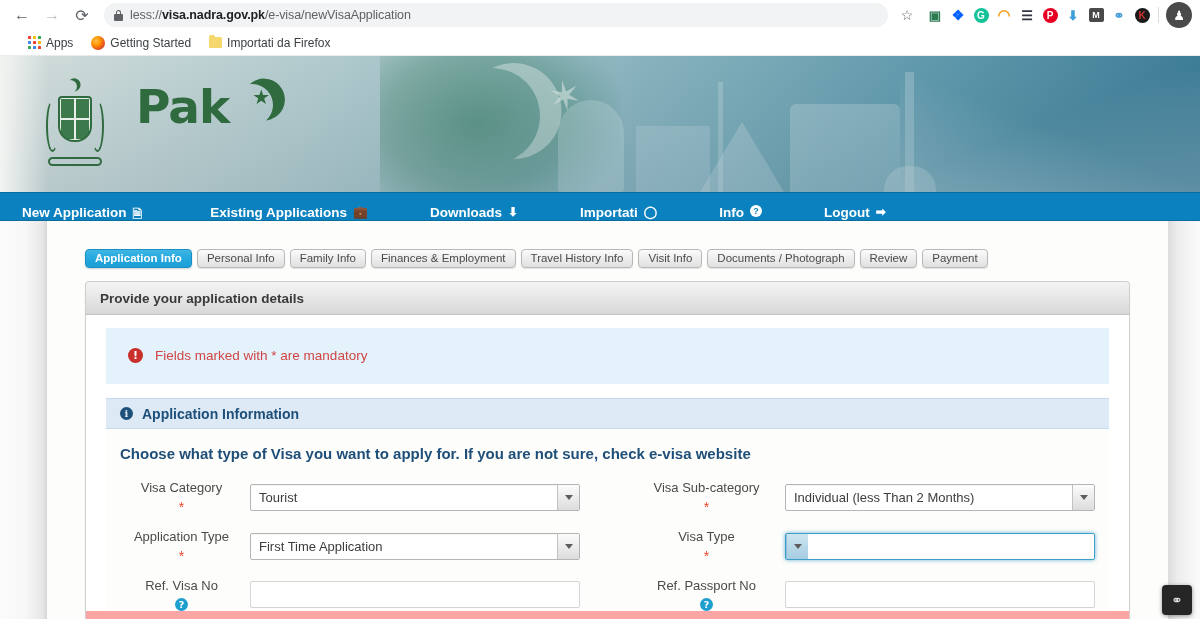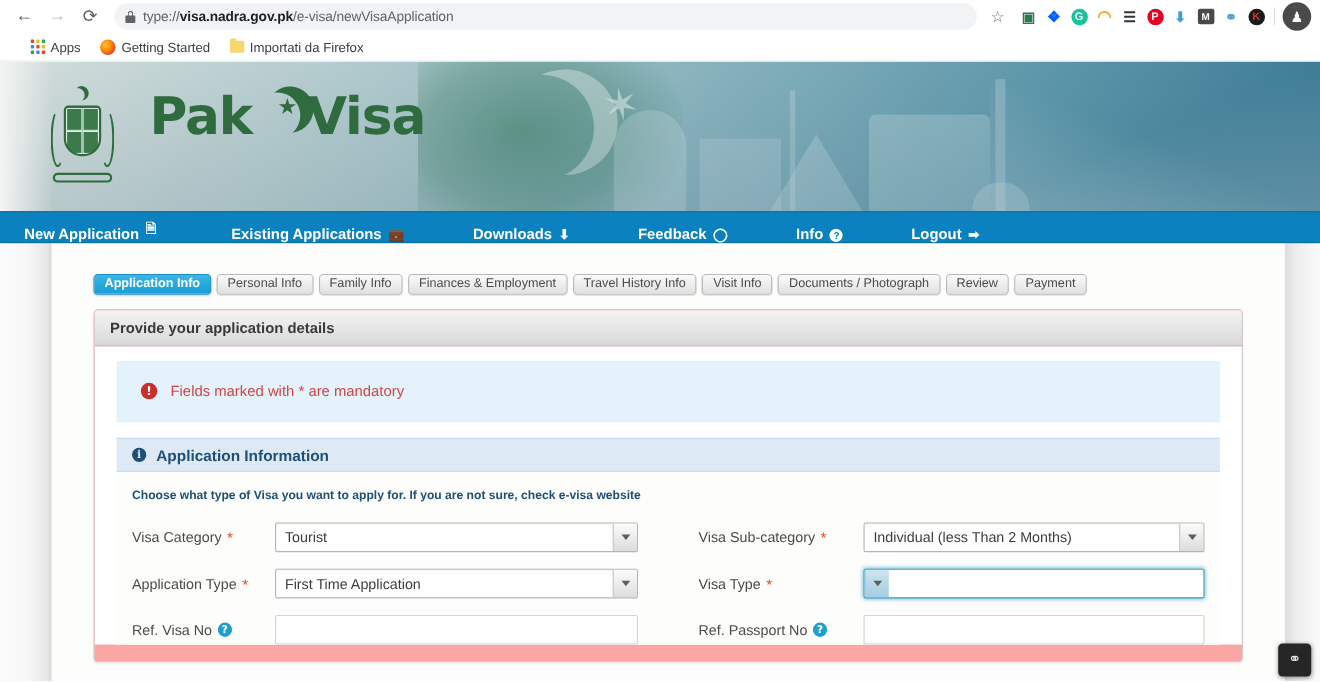--- a/index.html
+++ b/index.html
@@ -193,23 +193,23 @@
     margin-top: 2px; margin-left: 4px; font-family: "DejaVu Sans", sans-serif;
   }
 
   
   .navbar {
     height: 29px; background: #0b82bf; display: flex; align-items: center;
     border-top: 1px solid #0a6d9f; border-bottom: 1px solid #0a6d9f;
     position: relative; z-index: 6;
   }
   .nav-item {
-    display: flex; align-items: flex-end; gap: 6px; color: #ffffff;
+    display: flex; align-items: flex-start; gap: 6px; color: #ffffff;
     font-size: 13.5px; font-weight: bold; white-space: nowrap;
-    padding: 0 10px; height: 100%;
+    padding: 12px 10px; height: 100%;
   }
   .nav-item .ic { font-size: 12px; display: inline-block; }
 
   
   .content-area {
     position: relative; height: 398px; width: 1200px; background: #ffffff;
     display: flex;
   }
   .edge-strip-l {
     width: 47px; flex: none;
@@ -272,33 +272,33 @@
     color: #1d4f79; font-size: 14px; font-weight: bold;
   }
   .info-i {
     width: 13px; height: 13px; border-radius: 50%; background: #1d4f79;
     color: #ddeaf5; font-size: 10px; font-weight: bold; flex: none;
     display: flex; align-items: center; justify-content: center;
     font-family: "DejaVu Serif", serif;
   }
   .info-body { padding: 16px 14px 0 14px; background: #fdfdfb; }
   .instruction {
-    color: #1f4e79; font-size: 11px; font-weight: bold; margin-bottom: 18px;
+    color: #1f4e79; font-size: 15px; font-weight: bold; margin-bottom: 18px;
   }
 
   .form-grid { }
   .form-row { display: flex; margin-bottom: 15px; }
   .fld { display: flex; align-items: center; }
   .fld.left  { width: 460px; }
   .fld.right { width: 460px; margin-left: 55px; }
 
   .lbl {
     font-size: 13px; color: #4b4b4b; text-align: right; padding-right: 7px;
     white-space: nowrap; display: flex; align-items: center;
-    justify-content: flex-start; gap: 5px;
+    justify-content: space-between; gap: 5px; flex-direction: column;
   }
   .fld.left  .lbl { width: 130px; }
   .fld.right .lbl { width: 150px; }
   .req { color: #e8462f; font-size: 14px; line-height: 1; }
   .help-i {
     width: 13px; height: 13px; border-radius: 50%; background: #1f9ed0;
     color: #ffffff; font-size: 9.5px; font-weight: bold; flex: none;
     display: flex; align-items: center; justify-content: center;
     font-family: "DejaVu Sans", sans-serif;
   }
@@ -355,21 +355,21 @@
   <div class="url-bar-row">
     <div class="nav-btn">←</div>
     <div class="nav-btn disabled">→</div>
     <div class="nav-btn">⟳</div>
 
     <div class="omnibox">
       <span class="lock-icon">
         <span class="body"></span>
           <span class="shackle"></span>
       </span>
-      <span class="url-text"><span>type://</span><b>visa.nadra.gov.pk</b><span>/e-visa/newVisaApplication</span></span>
+      <span class="url-text"><span>less://</span><b>visa.nadra.gov.pk</b><span>/e-visa/newVisaApplication</span></span>
     </div>
 
     <div class="star-btn">☆</div>
 
     <div class="ext-bar">
       <div class="ext-icon" style="color:#2a7a52">
           <span style="font-size:13px">▣</span>
         </div>
       <div class="ext-icon" style="color:#0061ff;font-size:14px">❖</div>
       <div class="ext-icon">
@@ -456,41 +456,40 @@
           <span class="wreath-r"></span>
         <span class="scroll"></span>
       </div>
       <div class="logo-text">
         <div class="logo-main">
           <span>Pak</span>
           <span class="logo-crescent-glyph">
             <span class="c"></span>
             <span class="s">★</span>
           </span>
-          <span>Visa</span>
         </div>
       </div>
     </div>
   </div>
 
   <div class="navbar">
     <div class="nav-item" style="margin-left:12px">
       <span>New Application</span>
       <span class="ic">🗎</span>
     </div>
     <div class="nav-item" style="margin-left:48px">
       <span>Existing Applications</span>
       <span class="ic">💼</span>
     </div>
     <div class="nav-item" style="margin-left:42px">
       <span>Downloads</span>
       <span class="ic">⬇</span>
     </div>
     <div class="nav-item" style="margin-left:42px">
-      <span>Feedback</span>
+      <span>Importati</span>
       <span class="ic">◯</span>
     </div>
     <div class="nav-item" style="margin-left:42px">
       <span>Info</span>
       <span class="ic" style="width:12px;height:12px;border-radius:50%;background:#fff;color:#0b82bf;
                    display:inline-flex;align-items:center;justify-content:center;font-size:9px;">?</span>
     </div>
     <div class="nav-item" style="margin-left:42px">
       <span>Logout</span>
       <span class="ic">➡</span>

